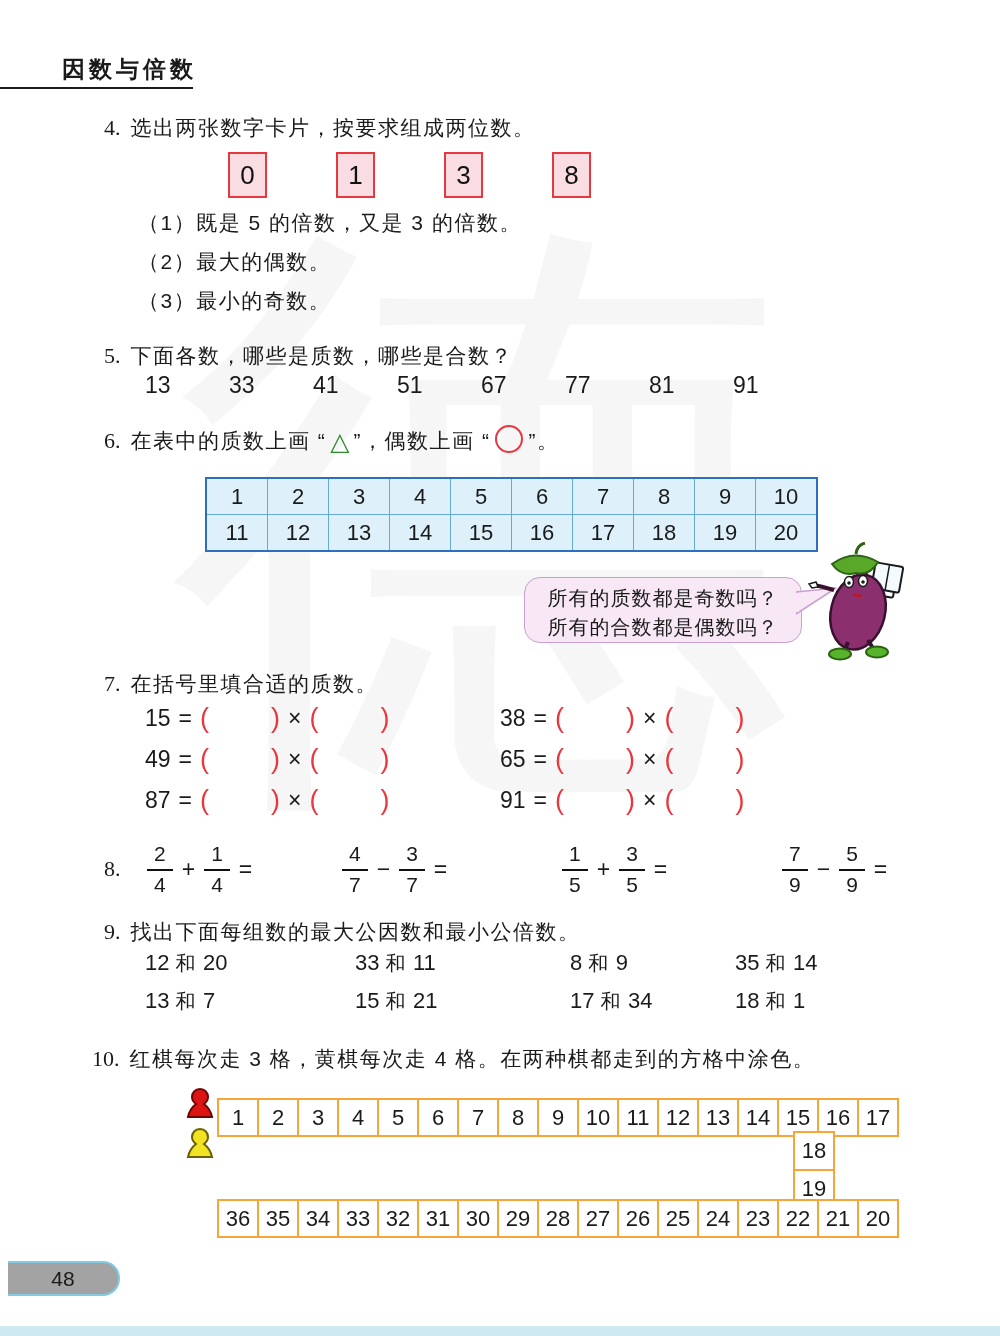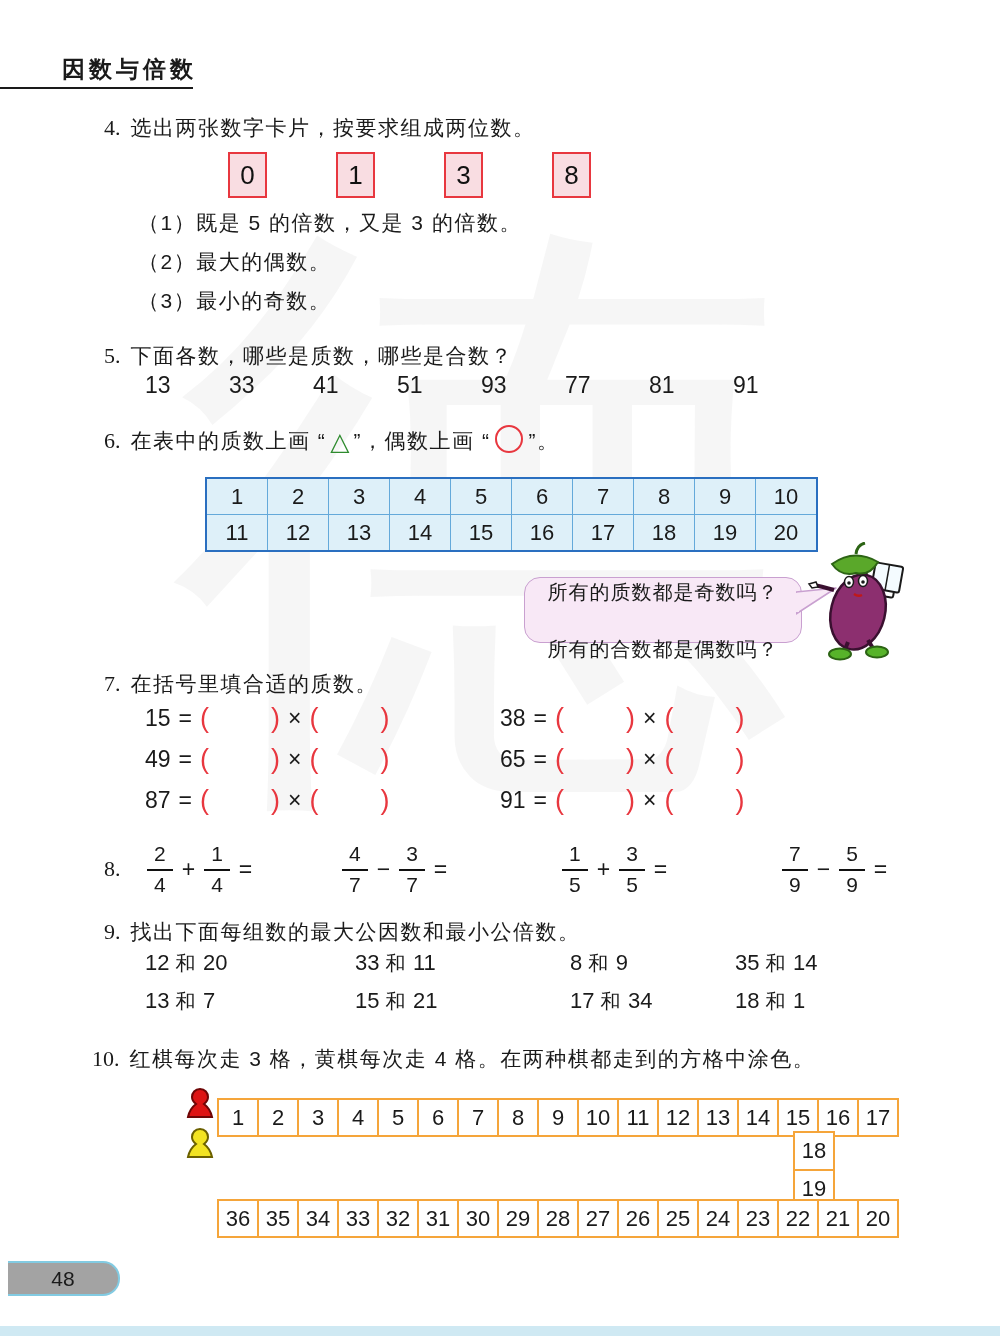--- a/index.html
+++ b/index.html
@@ -29,21 +29,21 @@
   .prow{display:flex;}
   .pcell{width:60px;height:35px;display:flex;align-items:center;justify-content:center;
          font-size:22px;border-right:1.5px solid #64a9da;}
   .pcell:last-child{border-right:none;}
   .prow-top .pcell{border-bottom:1.5px solid #64a9da;}
   .tri{color:#2e8b2e;font-family:"DejaVu Sans",sans-serif;font-size:25px;margin:0 4px;vertical-align:-2px;}
   .circ-icon{display:inline-block;width:24px;height:24px;border:2px solid #e8373f;border-radius:50%;
              vertical-align:-5px;margin:0 5px;}
   
   .bubble{left:524px;top:577px;width:276px;height:64px;background:#f8e8f6;border:1.5px solid #c9a0d0;
-          border-radius:16px;display:flex;flex-direction:column;justify-content:flex-start;align-items:center;gap:28px;}
+          border-radius:16px;display:flex;flex-direction:column;justify-content:flex-end;align-items:center;}
   .bubble div{font-size:20px;line-height:29px;letter-spacing:1px;white-space:nowrap;}
   .tail{left:796px;top:585px;}
   
   .eq-grid{left:145px;top:704px;display:grid;grid-template-columns:355px auto;row-gap:13px;}
   .eq{display:inline-flex;align-items:center;gap:8px;height:28px;}
   .eq-num{font-size:23px;}
   .eq-sym{font-size:23px;}
   .paren{font-size:27px;color:#e8373f;line-height:26px;}
   .blank{display:inline-block;width:46px;}
   
@@ -104,21 +104,21 @@
 
   <div class="abs z exline" style="left:104px;top:341px;">
     <span class="exnum">5.</span><span class="kai">下面各数，哪些是质数，哪些是合数？</span>
   </div>
   <div class="abs z numlist num">
 
   <span>13</span>
       <span>33</span>
       <span>41</span>
       <span>51</span>
-      <span>93</span>
+      <span>67</span>
       <span>77</span>
       <span>81</span>
       <span>91</span>
     </div>
 
   <div class="abs z exline" style="left:104px;top:425px;">
     <span class="exnum">6.</span><span class="kai">在表中的质数上画 “</span><span class="tri">△</span><span class="kai">”，偶数上画 “</span><span class="circ-icon"></span><span class="kai">”。</span>
   </div>
   <div class="abs z ptable">
     <div class="prow prow-top">

